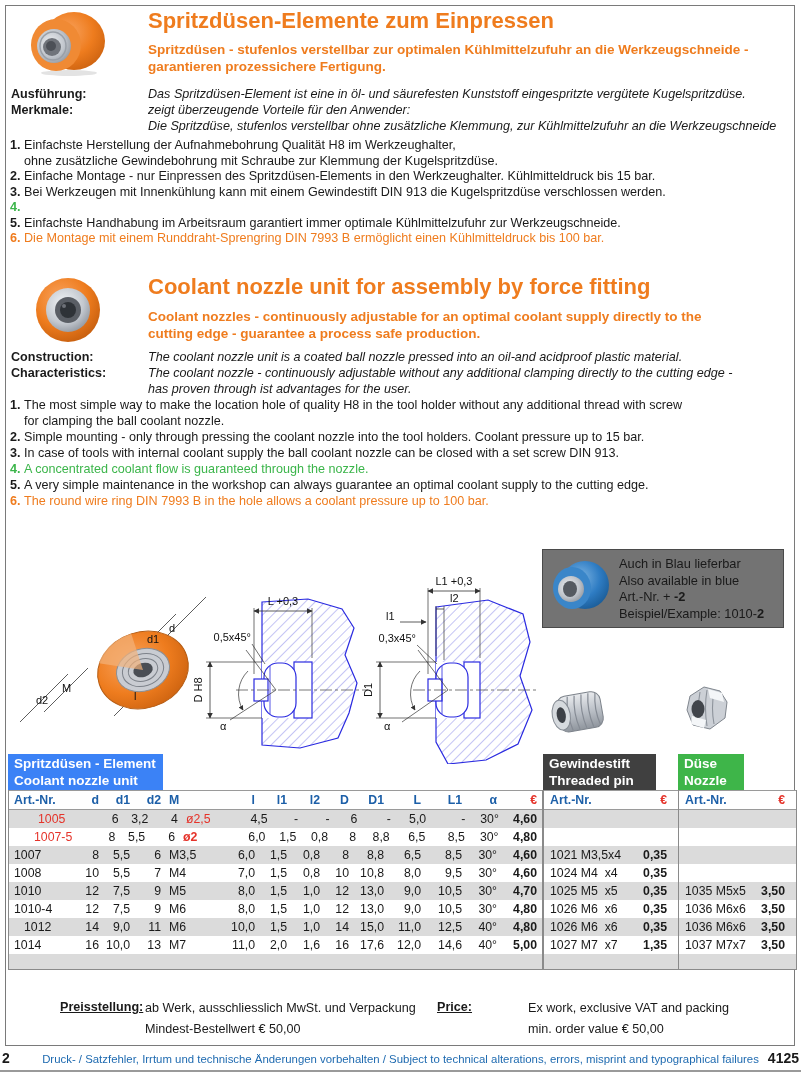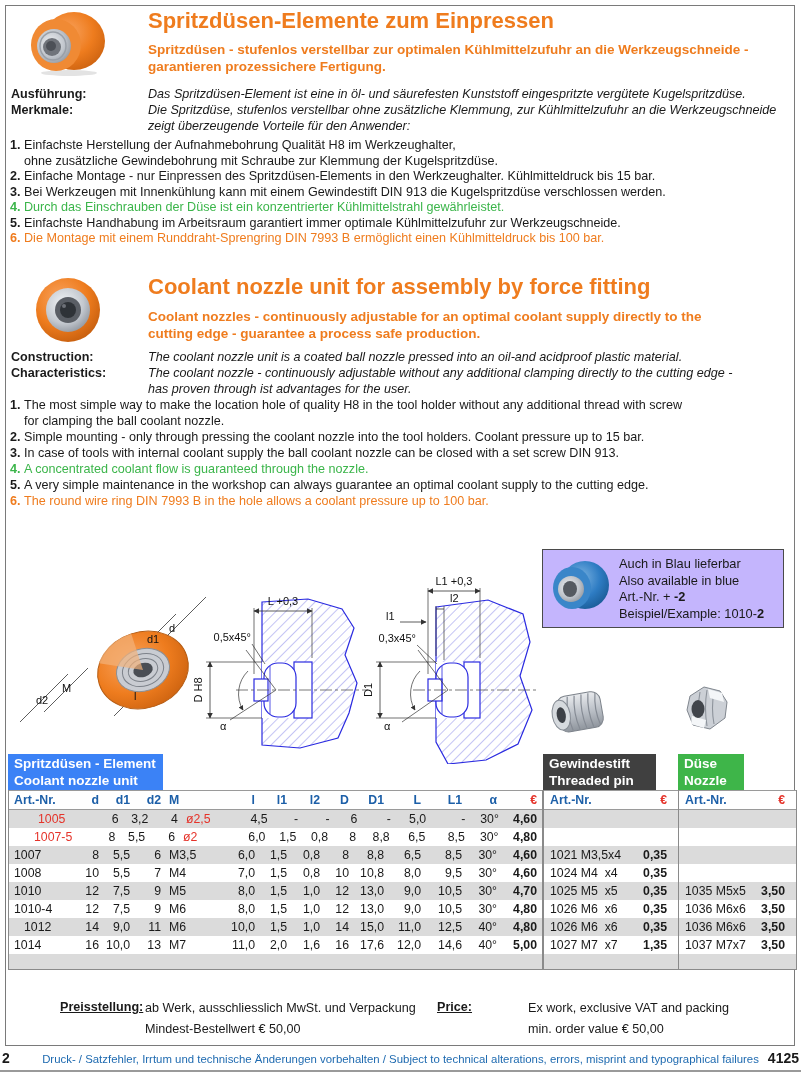--- a/index.html
+++ b/index.html
@@ -20,21 +20,21 @@
   
   .list-block{left:10px;font-size:12.6px;}
   .list-line{display:flex;white-space:nowrap;}
   #list-de .list-line{height:15.5px;line-height:15.5px;}
   #list-en .list-line{height:16px;line-height:16px;}
   .ln-num{width:14px;font-weight:bold;flex:none;}
   .c-green{color:#3bb54a;}
   .c-orange{color:#ef7c1e;}
 
   
-  #blue-note{left:542px;top:549px;width:240px;height:77px;border:1px solid #4a4a4a;background:#c4b5fd;}
+  #blue-note{left:542px;top:549px;width:240px;height:77px;border:1px solid #4a4a4a;background:#737373;}
   #blue-note .txt{position:absolute;left:76px;top:6px;font-size:12.8px;line-height:16.5px;white-space:nowrap;}
 
   
   .tbox{color:#fff;font-weight:bold;font-size:13.5px;line-height:16.5px;padding:2px 0 0 6px;height:36px;box-sizing:border-box;}
   #main-tbox{left:8px;top:754px;width:155px;background:#3b82f6;}
   #pin-tbox{left:543px;top:754px;width:113px;background:#404040;}
   #noz-tbox{left:678px;top:754px;width:66px;background:#3eb549;}
 
   
   .dtable{position:absolute;border-left:1px solid #8a8a8a;border-right:1px solid #8a8a8a;border-bottom:1px solid #8a8a8a;background:#fff;}
@@ -93,43 +93,42 @@
 
 <div class="abs sec-title" style="top:8px">Spritzdüsen-Elemente zum Einpressen</div>
 <div class="abs sec-sub" style="top:41px">
   <div>Spritzdüsen - stufenlos verstellbar zur optimalen Kühlmittelzufuhr an die Werkzeugschneide -</div>
   <div>garantieren prozessichere Fertigung.</div>
 </div>
 <div class="abs side-label" style="top:86px">Ausführung:</div>
 <div class="abs side-label" style="top:102px">Merkmale:</div>
 <div class="abs body-block" style="top:86px">
   <div>Das Spritzdüsen-Element ist eine in öl- und säurefesten Kunststoff eingespritzte vergütete Kugelspritzdüse.</div>
+  <div>zeigt überzeugende Vorteile für den Anwender:</div>
   <div>Die Spritzdüse, stufenlos verstellbar ohne zusätzliche Klemmung, zur Kühlmittelzufuhr an die Werkzeugschneide</div>
-  <div>zeigt überzeugende Vorteile für den Anwender:</div>
 </div>
 <div id="list-de" class="abs list-block" style="top:138px">
     <div class="list-line">
       <span class="ln-num">1.</span>
       <span class="ln-text">Einfachste Herstellung der Aufnahmebohrung Qualität H8 im Werkzeughalter,</span>
     </div>
     <div class="list-line">
       <span class="ln-num"></span>
       <span class="ln-text">ohne zusätzliche Gewindebohrung mit Schraube zur Klemmung der Kugelspritzdüse.</span>
     </div>
     <div class="list-line">
       <span class="ln-num">2.</span>
       <span class="ln-text">Einfache Montage - nur Einpressen des Spritzdüsen-Elements in den Werkzeughalter. Kühlmitteldruck bis 15 bar.</span>
     </div>
     <div class="list-line">
       <span class="ln-num">3.</span>
       <span class="ln-text">Bei Werkzeugen mit Innenkühlung kann mit einem Gewindestift DIN 913 die Kugelspritzdüse verschlossen werden.</span>
     </div>
     <div class="list-line c-green">
       <span class="ln-num">4.</span>
-      <span class="ln-text">Durch das Einschrauben der Düse ist ein konzentrierter Kühlmittelstrahl gewährleistet.</span>
     </div>
     <div class="list-line">
       <span class="ln-num">5.</span>
       <span class="ln-text">Einfachste Handhabung im Arbeitsraum garantiert immer optimale Kühlmittelzufuhr zur Werkzeugschneide.</span>
     </div>
     <div class="list-line c-orange">
       <span class="ln-num">6.</span>
       <span class="ln-text">Die Montage mit einem Runddraht-Sprengring DIN 7993 B ermöglicht einen Kühlmitteldruck bis 100 bar.</span>
     </div>
   </div>
@@ -386,21 +385,21 @@
       <div class="tcell" style="width: 37px; text-align: right; padding-right: 5px;">5,0</div>
       <div class="tcell" style="width: 41px; text-align: right; padding-right: 5px;">-</div>
       <div class="tcell" style="width: 35px; text-align: right; padding-right: 5px;">30°</div>
       <div class="tcell" style="width: 40px; text-align: right; padding-right: 5px; font-weight: bold;">4,60</div>
     </div>
     <div class="trow rw">
       <div class="tcell red-val" style="width: 68px; text-align: left; padding-left: 5px; margin-left: 20px;">1007-5</div>
       <div class="tcell" style="width: 27px; text-align: right; padding-right: 5px;">8</div>
       <div class="tcell" style="width: 31px; text-align: right; padding-right: 5px;">5,5</div>
       <div class="tcell" style="width: 31px; text-align: right; padding-right: 5px;">6</div>
-      <div class="tcell red-val" style="width: 50px; text-align: left; padding-left: 3px;">ø2</div>
+      <div class="tcell red-val" style="width: 50px; text-align: left; padding-left: 3px; font-weight: bold;">ø2</div>
       <div class="tcell" style="width: 44px; text-align: right; padding-right: 5px;">6,0</div>
       <div class="tcell" style="width: 32px; text-align: right; padding-right: 5px;">1,5</div>
       <div class="tcell" style="width: 33px; text-align: right; padding-right: 5px;">0,8</div>
       <div class="tcell" style="width: 29px; text-align: right; padding-right: 5px;">8</div>
       <div class="tcell" style="width: 35px; text-align: right; padding-right: 5px;">8,8</div>
       <div class="tcell" style="width: 37px; text-align: right; padding-right: 5px;">6,5</div>
       <div class="tcell" style="width: 41px; text-align: right; padding-right: 5px;">8,5</div>
       <div class="tcell" style="width: 35px; text-align: right; padding-right: 5px;">30°</div>
       <div class="tcell" style="width: 40px; text-align: right; padding-right: 5px; font-weight: bold;">4,80</div>
     </div>

